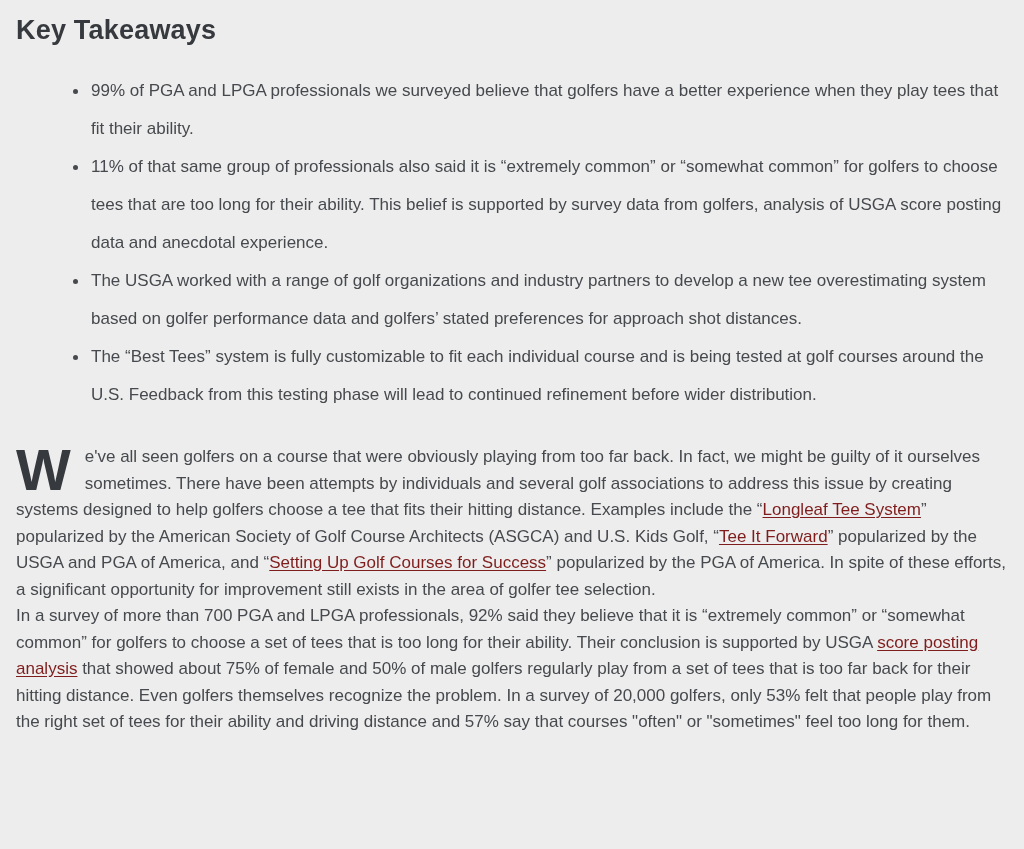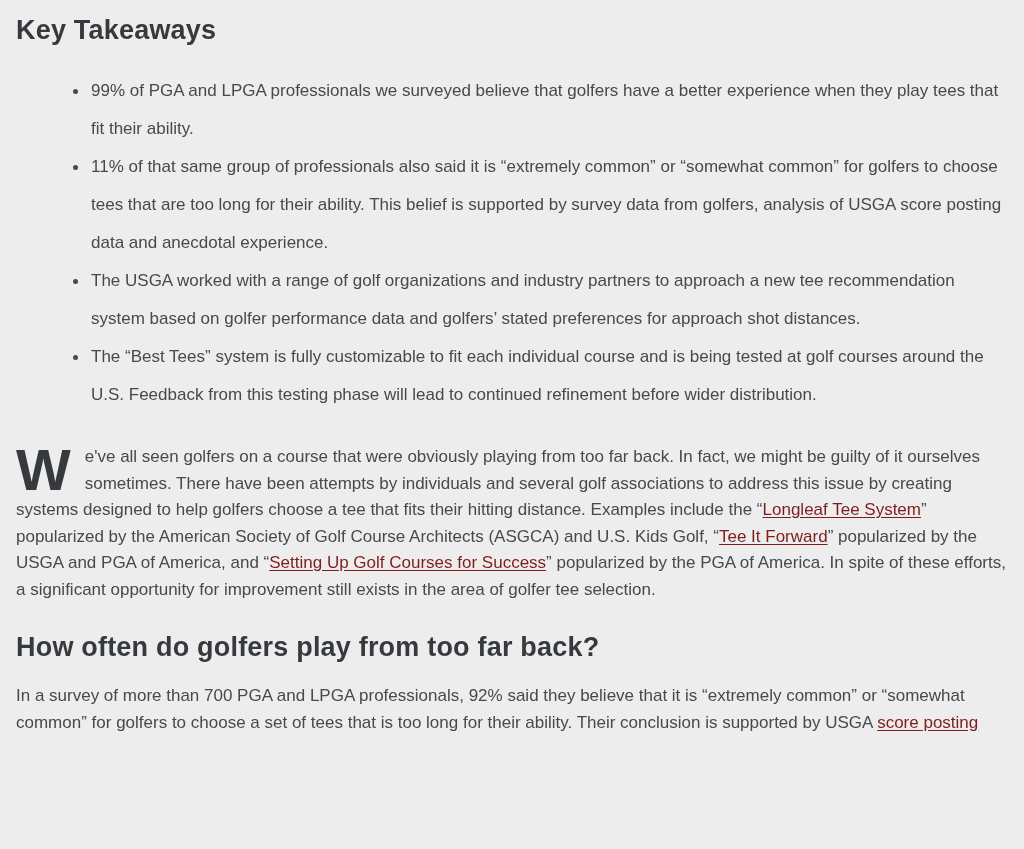--- a/index.html
+++ b/index.html
@@ -68,25 +68,24 @@
 </head>
 <body>
 
 <div class="page">
 
   <h2 class="heading">Key Takeaways</h2>
 
   <ul class="takeaways">
     <li>99% of PGA and LPGA professionals we surveyed believe that golfers have a better experience when they play tees that fit their ability.</li>
     <li>11% of that same group of professionals also said it is “extremely common” or “somewhat common” for golfers to choose tees that are too long for their ability. This belief is supported by survey data from golfers, analysis of USGA score posting data and anecdotal experience.</li>
-    <li>The USGA worked with a range of golf organizations and industry partners to approach a new tee recommendation system based on golfer performance data and golfers’ stated preferences for approach shot distances.</li>
+    <li>The USGA worked with a range of golf organizations and industry partners to develop a new tee overestimating system based on golfer performance data and golfers’ stated preferences for approach shot distances.</li>
     <li>The “Best Tees” system is fully customizable to fit each individual course and is being tested at golf courses around the U.S. Feedback from this testing phase will lead to continued refinement before wider distribution.</li>
   </ul>
 
   <p class="body-text intro">
     <span class="dropcap">W</span><span>e've all seen golfers on a course that were obviously playing from too far back. In fact, we might be guilty of it ourselves sometimes. There have been attempts by individuals and several golf associations to address this issue by creating systems designed to help golfers choose a tee that fits their hitting distance. Examples include the “<a class="link" href="#">Longleaf Tee System</a>” popularized by the American Society of Golf Course Architects (ASGCA) and U.S. Kids Golf, “<a class="link" href="#">Tee It Forward</a>” popularized by the USGA and PGA of America, and “<a class="link" href="#">Setting Up Golf Courses for Success</a>” popularized by the PGA of America. In spite of these efforts, a significant opportunity for improvement still exists in the area of golfer tee selection.</span>
   </p>
 
-  <h2 class="heading section-heading">How often do golfers play from too far back?</h2>
 
   <p class="body-text">In a survey of more than 700 PGA and LPGA professionals, 92% said they believe that it is “extremely common” or “somewhat common” for golfers to choose a set of tees that is too long for their ability. Their conclusion is supported by USGA <a class="link" href="#">score posting analysis</a> that showed about 75% of female and 50% of male golfers regularly play from a set of tees that is too far back for their hitting distance. Even golfers themselves recognize the problem. In a survey of 20,000 golfers, only 53% felt that people play from the right set of tees for their ability and driving distance and 57% say that courses "often" or "sometimes" feel too long for them. Beyond the data, all you need to do is ask starters, golf shop staff or many others that work at golf courses whether they think golfers play from too far back and they’ll most likely laugh and nod their heads. No matter how you look at tee selection, all indications are that many golfers play from too far back for their hitting distance. Why is this problem so pervasive in golf? It can be due to a lack of good teeing options, golfers overestimating their capabilities, ego, peer pressure and other factors.</p>
 
 </div>
 
 </body></html>

